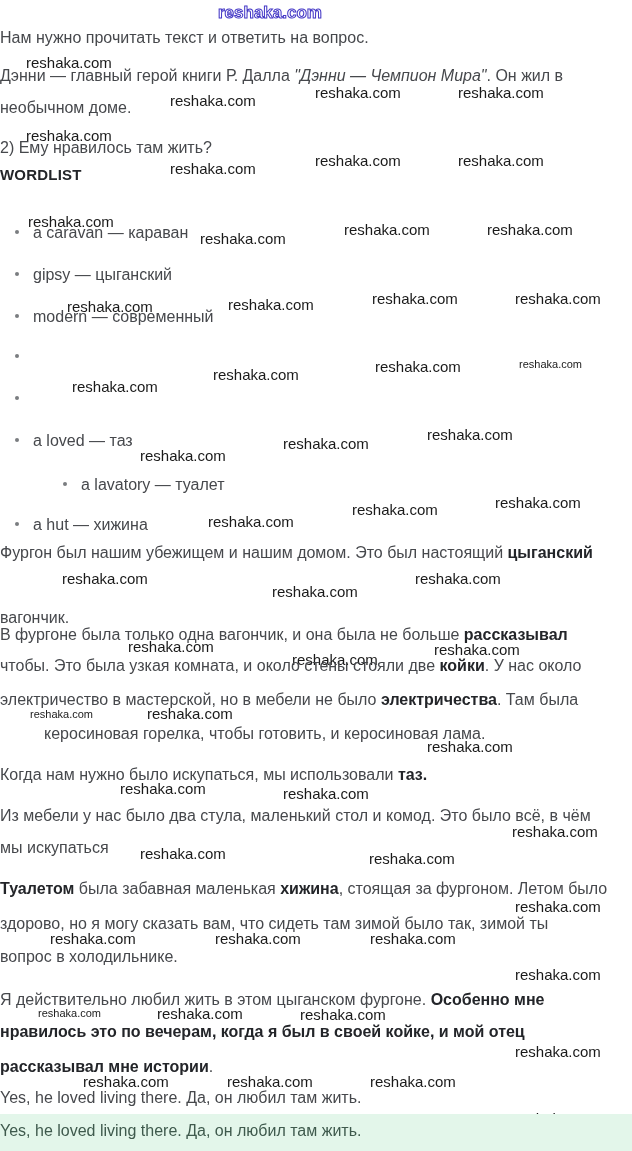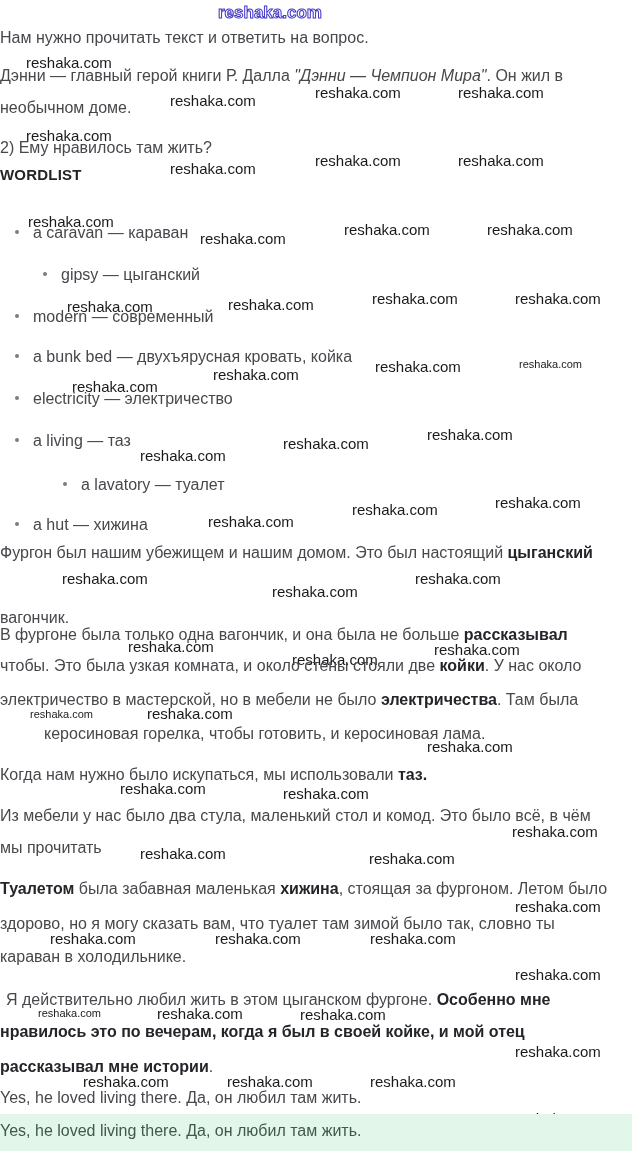--- a/index.html
+++ b/index.html
@@ -117,40 +117,40 @@
       <span class="wm" style="left: 370px; top: 1073px;">reshaka.com</span>
       <span class="wm" style="left: 515px; top: 1110px;">reshaka.com</span>
     </div>
   <div id="text-layer">
       <div class="tline" style="top: 28px;"><span>Нам нужно прочитать текст и ответить на вопрос.</span></div>
       <div class="tline" style="top: 66px;"><span>Дэнни — главный герой книги Р. Далла </span><i>"Дэнни — Чемпион Мира"</i><span>. Он жил в</span></div>
       <div class="tline" style="top: 98px;"><span>необычном доме.</span></div>
       <div class="tline" style="top: 138px;"><span>2) Ему нравилось там жить?</span></div>
       <div class="tline heading" style="top: 166px; font-size: 15px;"><b>WORDLIST</b></div>
       <div class="tline" style="top: 223px;"><span class="dot"></span><span>a caravan — караван</span></div>
-      <div class="tline" style="top: 265px; padding-left: 28px;"><span class="dot"></span><span>gipsy — цыганский</span></div>
+      <div class="tline" style="top: 265px;"><span class="dot"></span><span>gipsy — цыганский</span></div>
       <div class="tline" style="top: 307px;"><span class="dot"></span><span>modern — современный</span></div>
-      <div class="tline" style="top: 347px;"><span class="dot"></span><span>a bunk bed — двухъярусная кровать, койка</span></div>
-      <div class="tline" style="top: 389px;"><span class="dot"></span><span>electricity — электричество</span></div>
-      <div class="tline" style="top: 431px;"><span class="dot"></span><span>a living — таз</span></div>
+      <div class="tline" style="top: 347px;"><span class="dot"></span></div>
+      <div class="tline" style="top: 389px;"><span class="dot"></span></div>
+      <div class="tline" style="top: 431px;"><span class="dot"></span><span>a loved — таз</span></div>
       <div class="tline" style="top: 475px; margin-left: 48px;"><span class="dot"></span><span>a lavatory — туалет</span></div>
       <div class="tline" style="top: 515px;"><span class="dot"></span><span>a hut — хижина</span></div>
       <div class="tline" style="top: 543px;"><span>Фургон был нашим убежищем и нашим домом. Это был настоящий </span><b>цыганский</b></div>
       <div class="tline" style="top: 576px; margin-top: 32px;"><span>вагончик.</span></div>
       <div class="tline" style="top: 625px;"><span>В фургоне была только одна вагончик, и она была не больше </span><b>рассказывал</b></div>
       <div class="tline" style="top: 656px;"><span>чтобы. Это была узкая комната, и около стены стояли две </span><b>койки</b><span>. У нас около</span></div>
       <div class="tline" style="top: 690px;"><span>электричество в мастерской, но в мебели не было </span><b>электричества</b><span>. Там была</span></div>
       <div class="tline" style="top: 724px; margin-left: 44px;"><span>керосиновая горелка, чтобы готовить, и керосиновая лама.</span></div>
       <div class="tline" style="top: 765px;"><span>Когда нам нужно было искупаться, мы использовали </span><b>таз.</b></div>
       <div class="tline" style="top: 806px;"><span>Из мебели у нас было два стула, маленький стол и комод. Это было всё, в чём</span></div>
-      <div class="tline" style="top: 838px;"><span>мы прочитать</span></div>
+      <div class="tline" style="top: 838px;"><span>мы искупаться</span></div>
       <div class="tline" style="top: 879px;"><b>Туалетом</b><span> была забавная маленькая </span><b>хижина</b><span>, стоящая за фургоном. Летом было</span></div>
-      <div class="tline" style="top: 914px;"><span>здорово, но я могу сказать вам, что туалет там зимой было так, словно ты</span></div>
-      <div class="tline" style="top: 947px;"><span>караван в холодильнике.</span></div>
-      <div class="tline" style="top: 990px; padding-left: 6px;"><span>Я действительно любил жить в этом цыганском фургоне. </span><b>Особенно мне</b></div>
+      <div class="tline" style="top: 914px;"><span>здорово, но я могу сказать вам, что сидеть там зимой было так, зимой ты</span></div>
+      <div class="tline" style="top: 947px;"><span>вопрос в холодильнике.</span></div>
+      <div class="tline" style="top: 990px;"><span>Я действительно любил жить в этом цыганском фургоне. </span><b>Особенно мне</b></div>
       <div class="tline" style="top: 1022px;"><b>нравилось это по вечерам, когда я был в своей койке, и мой отец</b></div>
       <div class="tline" style="top: 1057px;"><b>рассказывал мне истории</b><span>.</span></div>
       <div class="tline" style="top: 1088px;"><span>Yes, he loved living there. Да, он любил там жить.</span></div>
     </div>
   <div class="answer-box">
     <div class="answer-text">Yes, he loved living there. Да, он любил там жить.</div>
   </div>
 </div>
 
 </body></html>

